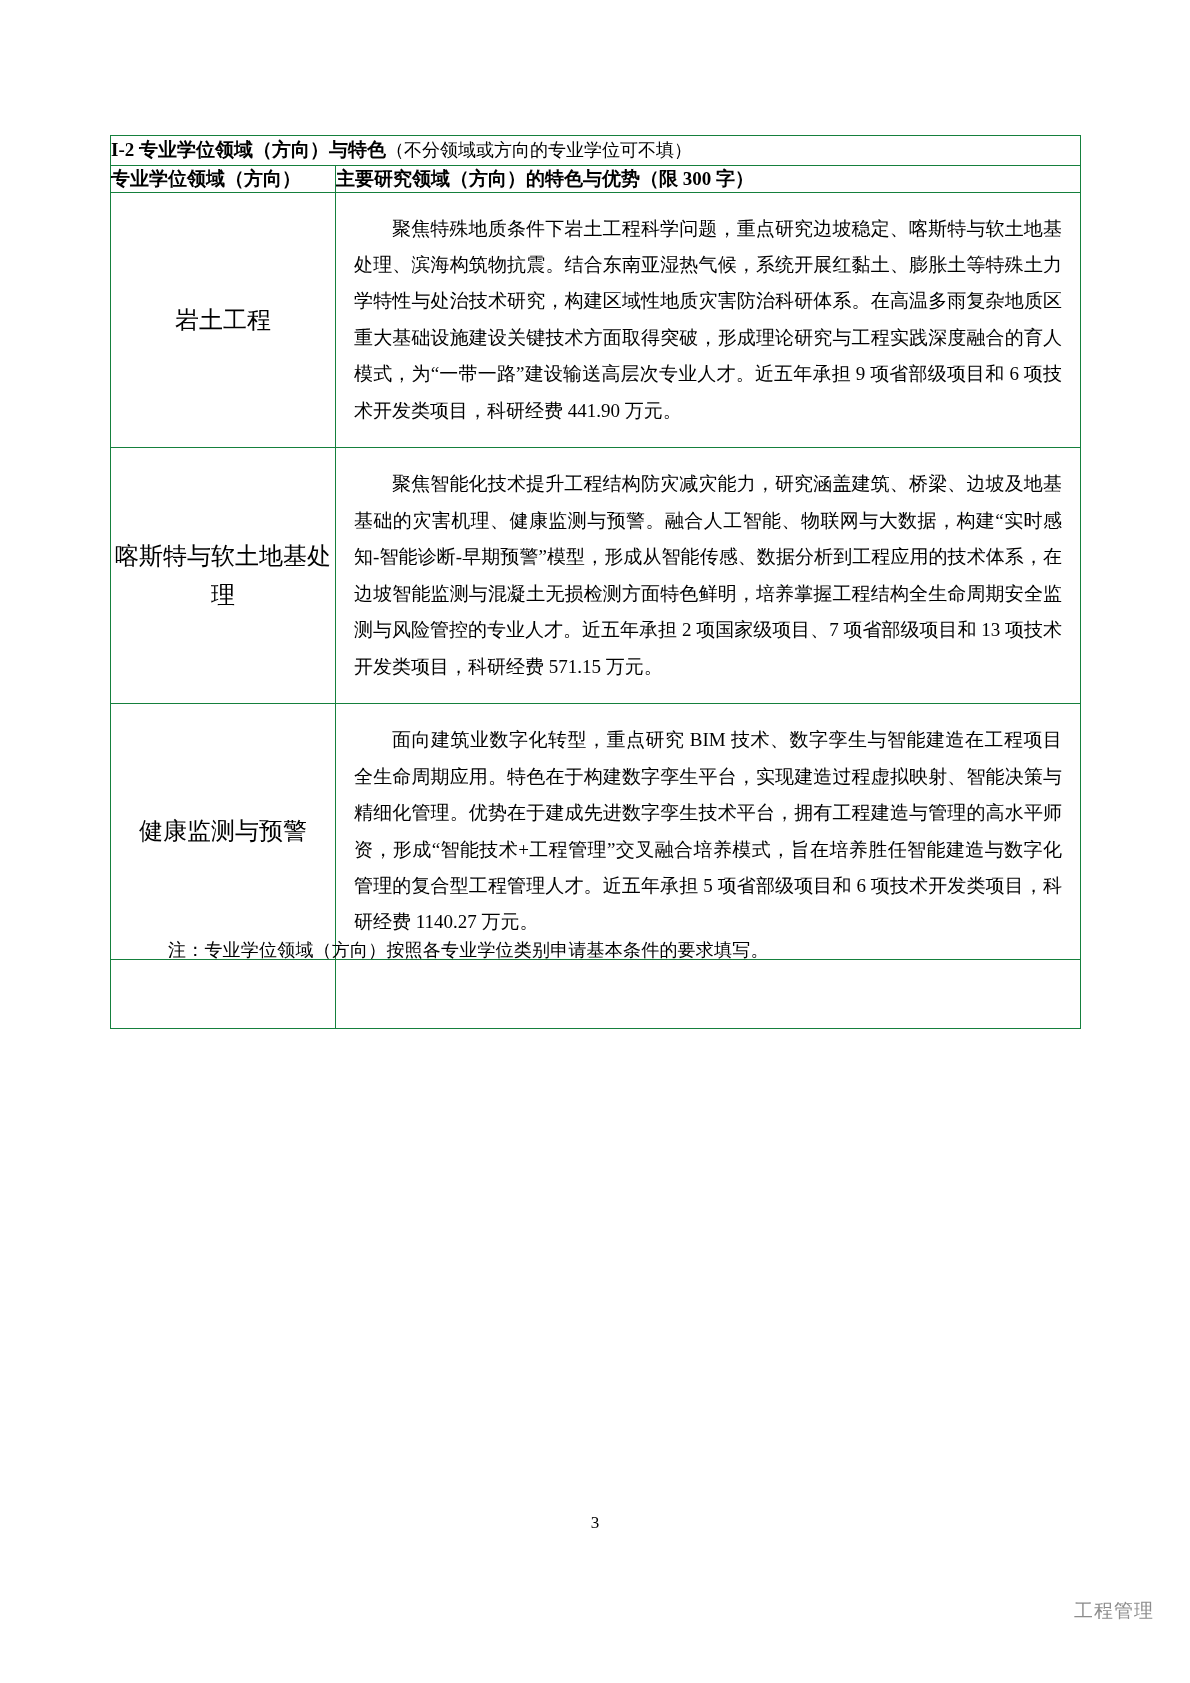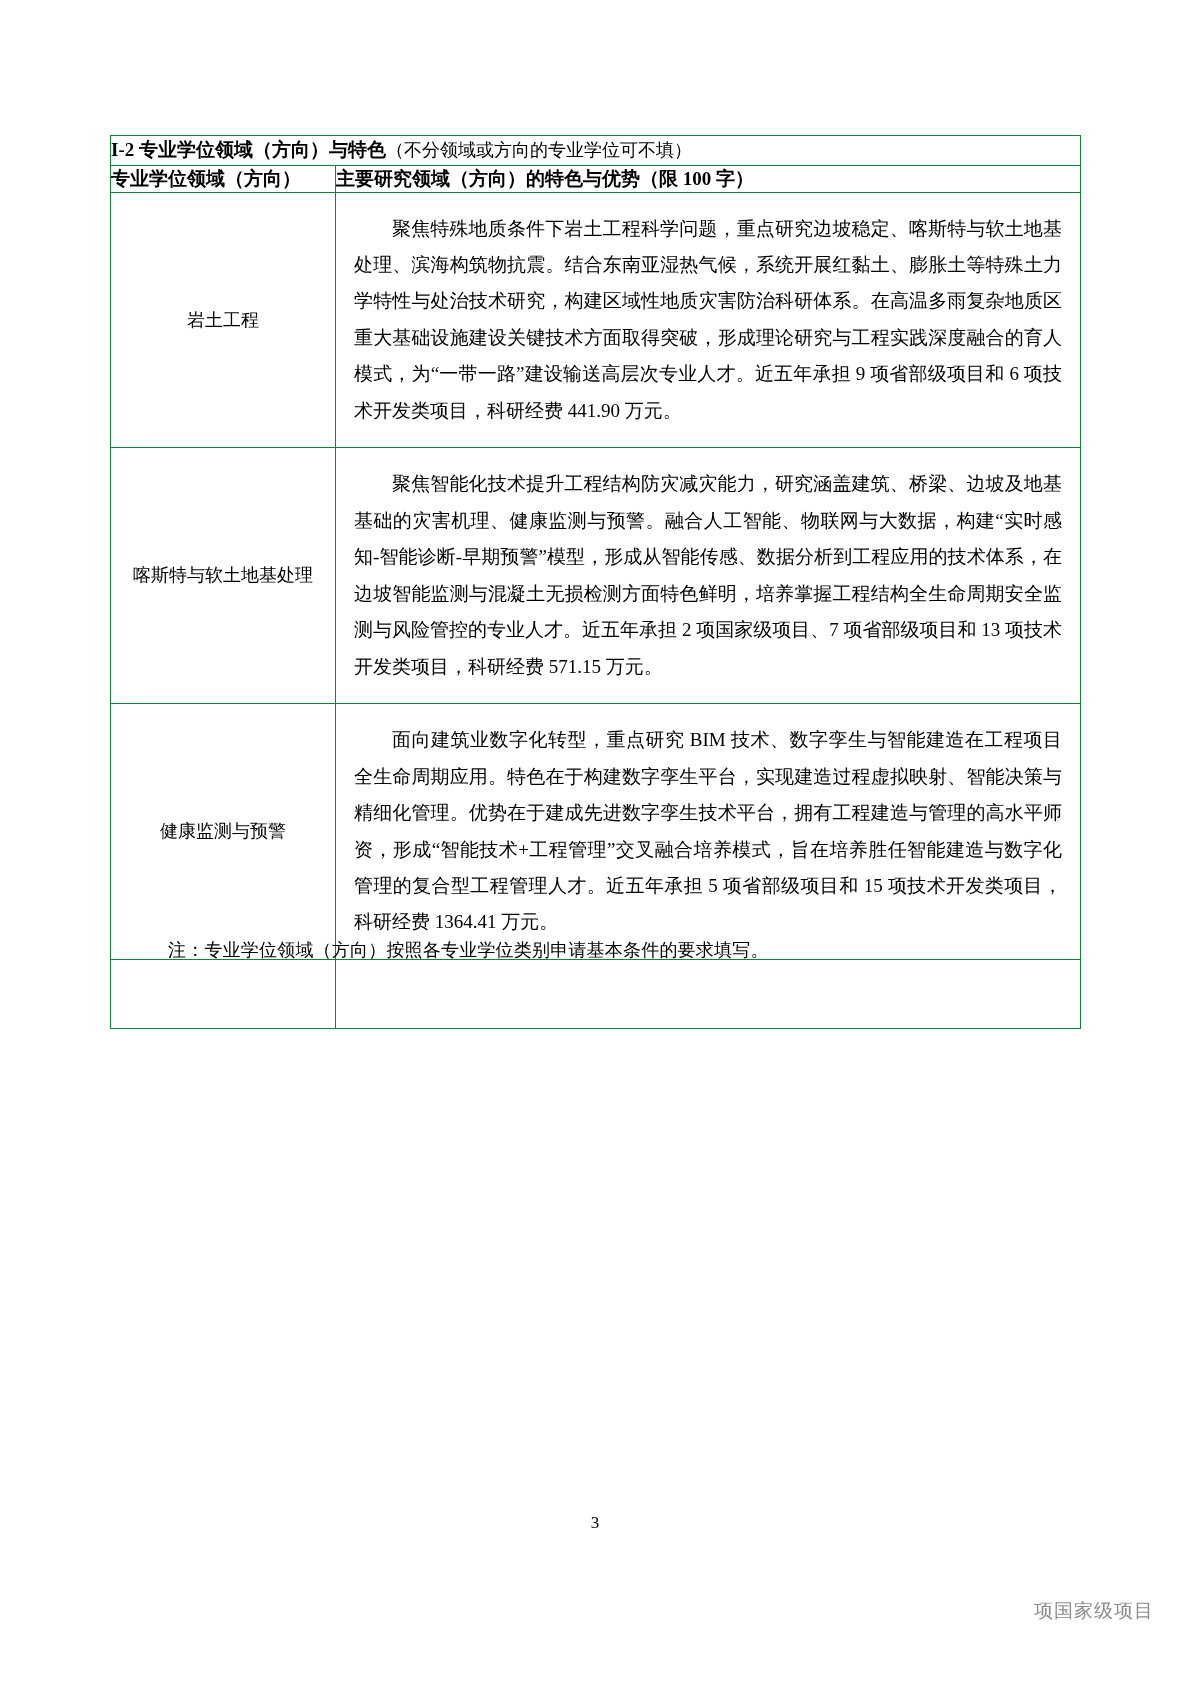--- a/index.html
+++ b/index.html
@@ -48,21 +48,21 @@
     font-size: 18px;
   }
   .head-left, .head-right {
     font-size: 19px;
     padding: 11px 6px 12px 6px;
     font-weight: bold;
   }
   .col-left {
     width: 225px;
     text-align: center;
-    font-size: 18px;
+    font-size: 24px;
     padding: 8px 10px;
     line-height: 1.6;
   }
   .col-right {
     text-align: justify;
     font-size: 19px;
     line-height: 1.92;
     padding: 16px 22px 18px 26px;
   }
   .col-right p {
@@ -111,46 +111,46 @@
       <col style="width:745px">
     </colgroup>
     <tbody>
       <tr>
         <td class="title-cell" colspan="2">
           <span class="title-strong">I-2 专业学位领域（方向）与特色</span><span class="title-note">（不分领域或方向的专业学位可不填）</span>
         </td>
       </tr>
       <tr>
         <td class="head-left">专业学位领域（方向）</td>
-        <td class="head-right">主要研究领域（方向）的特色与优势（限 100 字）</td>
+        <td class="head-right">主要研究领域（方向）的特色与优势（限 300 字）</td>
       </tr>
       <tr>
         <td class="col-left">岩土工程</td>
         <td class="col-right">
           <p>聚焦特殊地质条件下岩土工程科学问题，重点研究边坡稳定、喀斯特与软土地基处理、滨海构筑物抗震。结合东南亚湿热气候，系统开展红黏土、膨胀土等特殊土力学特性与处治技术研究，构建区域性地质灾害防治科研体系。在高温多雨复杂地质区重大基础设施建设关键技术方面取得突破，形成理论研究与工程实践深度融合的育人模式，为“一带一路”建设输送高层次专业人才。近五年承担 9 项省部级项目和 6 项技术开发类项目，科研经费 441.90 万元。</p>
         </td>
       </tr>
       <tr>
         <td class="col-left">喀斯特与软土地基处理</td>
         <td class="col-right">
           <p>聚焦智能化技术提升工程结构防灾减灾能力，研究涵盖建筑、桥梁、边坡及地基基础的灾害机理、健康监测与预警。融合人工智能、物联网与大数据，构建“实时感知-智能诊断-早期预警”模型，形成从智能传感、数据分析到工程应用的技术体系，在边坡智能监测与混凝土无损检测方面特色鲜明，培养掌握工程结构全生命周期安全监测与风险管控的专业人才。近五年承担 2 项国家级项目、7 项省部级项目和 13 项技术开发类项目，科研经费 571.15 万元。</p>
         </td>
       </tr>
       <tr>
         <td class="col-left">健康监测与预警</td>
         <td class="col-right">
-          <p>面向建筑业数字化转型，重点研究 BIM 技术、数字孪生与智能建造在工程项目全生命周期应用。特色在于构建数字孪生平台，实现建造过程虚拟映射、智能决策与精细化管理。优势在于建成先进数字孪生技术平台，拥有工程建造与管理的高水平师资，形成“智能技术+工程管理”交叉融合培养模式，旨在培养胜任智能建造与数字化管理的复合型工程管理人才。近五年承担 5 项省部级项目和 15 项技术开发类项目，科研经费 1364.41 万元。</p>
+          <p>面向建筑业数字化转型，重点研究 BIM 技术、数字孪生与智能建造在工程项目全生命周期应用。特色在于构建数字孪生平台，实现建造过程虚拟映射、智能决策与精细化管理。优势在于建成先进数字孪生技术平台，拥有工程建造与管理的高水平师资，形成“智能技术+工程管理”交叉融合培养模式，旨在培养胜任智能建造与数字化管理的复合型工程管理人才。近五年承担 5 项省部级项目和 6 项技术开发类项目，科研经费 1140.27 万元。</p>
         </td>
       </tr>
       <tr class="empty-row">
         <td class="col-left"></td>
         <td class="col-right"></td>
       </tr>
     </tbody>
   </table>
 
   <div class="note">注：专业学位领域（方向）按照各专业学位类别申请基本条件的要求填写。</div>
 
   <div class="page-number">3</div>
 
-  <div class="watermark">项国家级项目</div>
+  <div class="watermark">工程管理</div>
 
 </div>
 
 </body></html>

